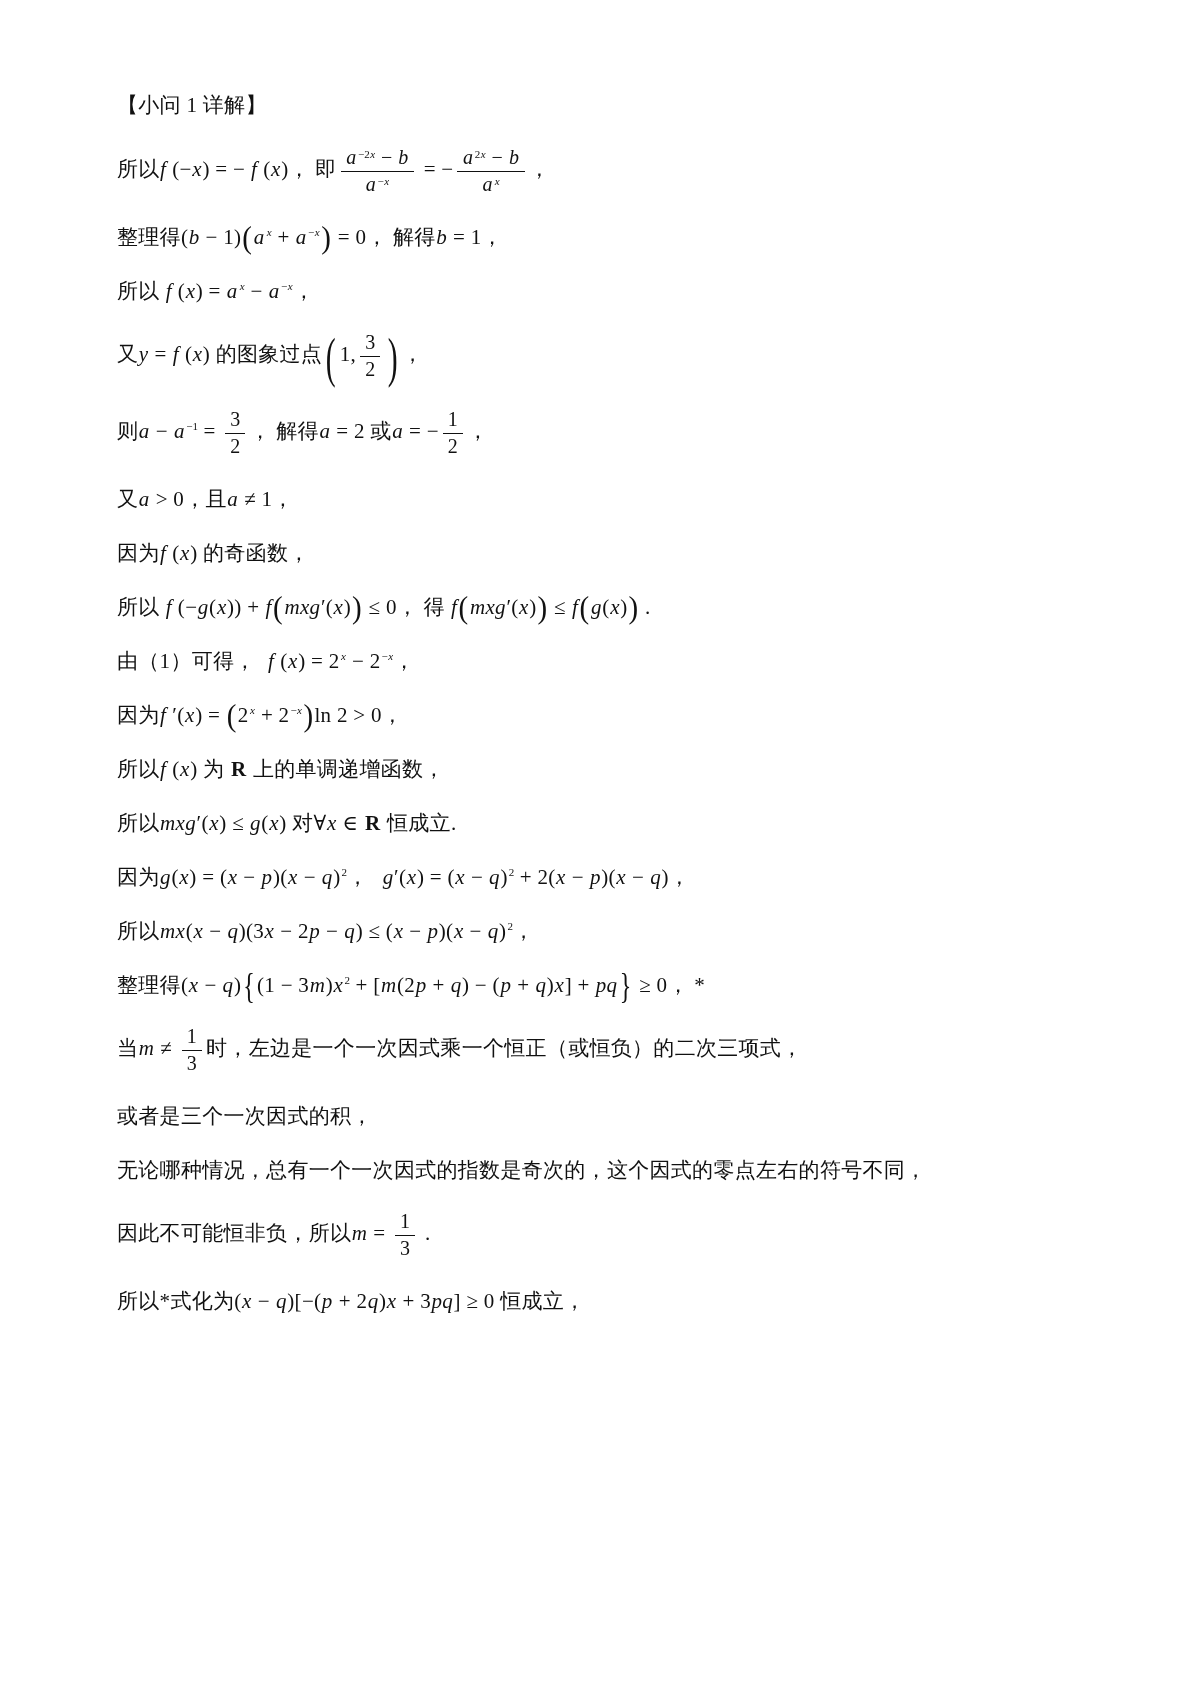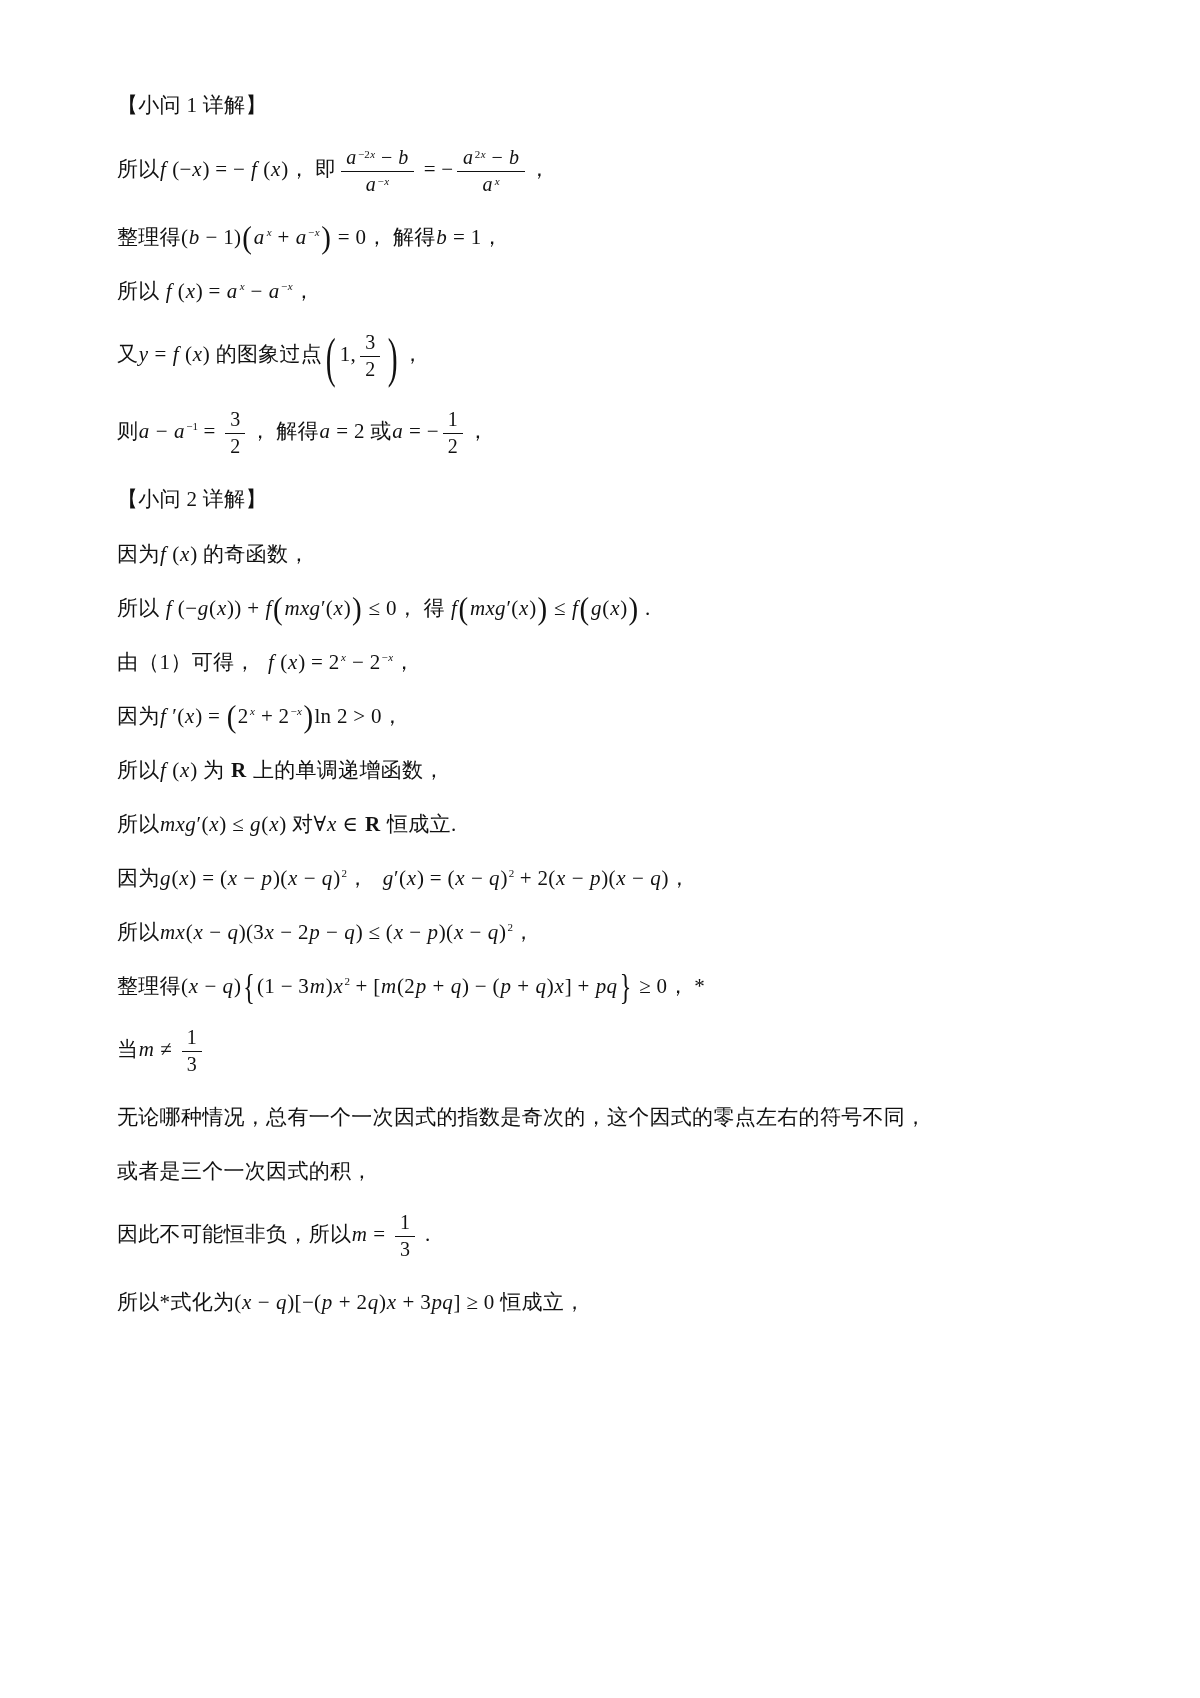--- a/index.html
+++ b/index.html
@@ -95,29 +95,29 @@
 <body>
 
 <div class="page">
   <main id="solution-body">
       <div class="ln heading"><span class="cn">【小问 1 详解】</span></div>
       <div class="ln"><span class="cn">所以</span><span class="mrun"><i class="mv">f</i><span class="up"> (−</span><i class="mv">x</i><span class="up">) = − </span><i class="mv">f</i><span class="up"> (</span><i class="mv">x</i><span class="up">)</span></span><span class="cn">， 即</span><span class="frac"><span class="num"><span class="mrun"><i class="mv">a</i></span><sup><span class="mrun"><span class="up">−2</span><i class="mv">x</i></span></sup><span class="mrun"><span class="up"> − </span><i class="mv">b</i></span></span><span class="den"><span class="mrun"><i class="mv">a</i></span><sup><span class="mrun"><span class="up">−</span><i class="mv">x</i></span></sup></span></span><span class="up"> = −</span><span class="frac"><span class="num"><span class="mrun"><i class="mv">a</i></span><sup><span class="mrun"><span class="up">2</span><i class="mv">x</i></span></sup><span class="mrun"><span class="up"> − </span><i class="mv">b</i></span></span><span class="den"><span class="mrun"><i class="mv">a</i></span><sup><span class="mrun"><i class="mv">x</i></span></sup></span></span><span class="cn">，</span></div>
       <div class="ln"><span class="cn">整理得</span><span class="mrun"><span class="up">(</span><i class="mv">b</i><span class="up"> − 1)</span></span><span class="dl1">(</span><span class="mrun"><i class="mv">a</i></span><sup><span class="mrun"><i class="mv">x</i></span></sup><span class="mrun"><span class="up"> + </span><i class="mv">a</i></span><sup><span class="mrun"><span class="up">−</span><i class="mv">x</i></span></sup><span class="dl1">)</span><span class="mrun"><span class="up"> = 0</span></span><span class="cn">， 解得</span><span class="mrun"><i class="mv">b</i><span class="up"> = 1</span></span><span class="cn">，</span></div>
       <div class="ln"><span class="cn">所以 </span><span class="mrun"><i class="mv">f</i><span class="up"> (</span><i class="mv">x</i><span class="up">) = </span><i class="mv">a</i></span><sup><span class="mrun"><i class="mv">x</i></span></sup><span class="mrun"><span class="up"> − </span><i class="mv">a</i></span><sup><span class="mrun"><span class="up">−</span><i class="mv">x</i></span></sup><span class="cn">，</span></div>
       <div class="ln"><span class="cn">又</span><span class="mrun"><i class="mv">y</i><span class="up"> = </span><i class="mv">f</i><span class="up"> (</span><i class="mv">x</i><span class="up">)</span></span><span class="cn"> 的图象过点</span><span class="dl3">(</span><span class="up">1,</span><span class="frac"><span class="num"><span class="up">3</span></span><span class="den"><span class="up">2</span></span></span><span class="dl3">)</span><span class="cn">，</span></div>
       <div class="ln"><span class="cn">则</span><span class="mrun"><i class="mv">a</i><span class="up"> − </span><i class="mv">a</i></span><sup><span class="mrun"><span class="up">−1</span></span></sup><span class="up"> = </span><span class="frac"><span class="num"><span class="up">3</span></span><span class="den"><span class="up">2</span></span></span><span class="cn">， 解得</span><span class="mrun"><i class="mv">a</i><span class="up"> = 2</span></span><span class="cn"> 或</span><span class="mrun"><i class="mv">a</i><span class="up"> = −</span></span><span class="frac"><span class="num"><span class="up">1</span></span><span class="den"><span class="up">2</span></span></span><span class="cn">，</span></div>
-      <div class="ln heading"><span class="cn">【小问 2 详解】</span></div>
+      <div class="ln"><span class="cn">又</span><span class="mrun"><i class="mv">a</i><span class="up"> &gt; 0</span></span><span class="cn">，且</span><span class="mrun"><i class="mv">a</i><span class="up"> ≠ 1</span></span><span class="cn">，</span></div>
       <div class="ln"><span class="cn">因为</span><span class="mrun"><i class="mv">f</i><span class="up"> (</span><i class="mv">x</i><span class="up">)</span></span><span class="cn"> 的奇函数，</span></div>
       <div class="ln"><span class="cn">所以 </span><span class="mrun"><i class="mv">f</i><span class="up"> (−</span><i class="mv">g</i><span class="up">(</span><i class="mv">x</i><span class="up">)) + </span><i class="mv">f</i></span><span class="dl1">(</span><span class="mrun"><i class="mv">mxg</i><span class="up">′(</span><i class="mv">x</i><span class="up">)</span></span><span class="dl1">)</span><span class="mrun"><span class="up"> ≤ 0</span></span><span class="cn">， 得 </span><span class="mrun"><i class="mv">f</i></span><span class="dl1">(</span><span class="mrun"><i class="mv">mxg</i><span class="up">′(</span><i class="mv">x</i><span class="up">)</span></span><span class="dl1">)</span><span class="mrun"><span class="up"> ≤ </span><i class="mv">f</i></span><span class="dl1">(</span><span class="mrun"><i class="mv">g</i><span class="up">(</span><i class="mv">x</i><span class="up">)</span></span><span class="dl1">)</span><span class="up"> .</span></div>
       <div class="ln"><span class="cn">由（1）可得，</span><span class="sp" style="width: 12px;"></span><span class="mrun"><i class="mv">f</i><span class="up"> (</span><i class="mv">x</i><span class="up">) = 2</span></span><sup><span class="mrun"><i class="mv">x</i></span></sup><span class="mrun"><span class="up"> − 2</span></span><sup><span class="mrun"><span class="up">−</span><i class="mv">x</i></span></sup><span class="cn">，</span></div>
       <div class="ln"><span class="cn">因为</span><span class="mrun"><i class="mv">f</i><span class="up"> ′(</span><i class="mv">x</i><span class="up">) = </span></span><span class="dl1">(</span><span class="up">2</span><sup><span class="mrun"><i class="mv">x</i></span></sup><span class="up"> + 2</span><sup><span class="mrun"><span class="up">−</span><i class="mv">x</i></span></sup><span class="dl1">)</span><span class="up">ln 2 &gt; 0</span><span class="cn">，</span></div>
       <div class="ln"><span class="cn">所以</span><span class="mrun"><i class="mv">f</i><span class="up"> (</span><i class="mv">x</i><span class="up">)</span></span><span class="cn"> 为 </span><span class="bR">R</span><span class="cn"> 上的单调递增函数，</span></div>
       <div class="ln"><span class="cn">所以</span><span class="mrun"><i class="mv">mxg</i><span class="up">′(</span><i class="mv">x</i><span class="up">) ≤ </span><i class="mv">g</i><span class="up">(</span><i class="mv">x</i><span class="up">)</span></span><span class="cn"> 对</span><span class="mrun"><span class="up">∀</span><i class="mv">x</i><span class="up"> ∈ </span></span><span class="bR">R</span><span class="cn"> 恒成立.</span></div>
       <div class="ln"><span class="cn">因为</span><span class="mrun"><i class="mv">g</i><span class="up">(</span><i class="mv">x</i><span class="up">) = (</span><i class="mv">x</i><span class="up"> − </span><i class="mv">p</i><span class="up">)(</span><i class="mv">x</i><span class="up"> − </span><i class="mv">q</i><span class="up">)</span></span><sup><span class="mrun"><span class="up">2</span></span></sup><span class="cn">，</span><span class="sp" style="width: 14px;"></span><span class="mrun"><i class="mv">g</i><span class="up">′(</span><i class="mv">x</i><span class="up">) = (</span><i class="mv">x</i><span class="up"> − </span><i class="mv">q</i><span class="up">)</span></span><sup><span class="mrun"><span class="up">2</span></span></sup><span class="mrun"><span class="up"> + 2(</span><i class="mv">x</i><span class="up"> − </span><i class="mv">p</i><span class="up">)(</span><i class="mv">x</i><span class="up"> − </span><i class="mv">q</i><span class="up">)</span></span><span class="cn">，</span></div>
       <div class="ln"><span class="cn">所以</span><span class="mrun"><i class="mv">mx</i><span class="up">(</span><i class="mv">x</i><span class="up"> − </span><i class="mv">q</i><span class="up">)(3</span><i class="mv">x</i><span class="up"> − 2</span><i class="mv">p</i><span class="up"> − </span><i class="mv">q</i><span class="up">) ≤ (</span><i class="mv">x</i><span class="up"> − </span><i class="mv">p</i><span class="up">)(</span><i class="mv">x</i><span class="up"> − </span><i class="mv">q</i><span class="up">)</span></span><sup><span class="mrun"><span class="up">2</span></span></sup><span class="cn">，</span></div>
       <div class="ln"><span class="cn">整理得</span><span class="mrun"><span class="up">(</span><i class="mv">x</i><span class="up"> − </span><i class="mv">q</i><span class="up">)</span></span><span class="dl2">{</span><span class="mrun"><span class="up">(1 − 3</span><i class="mv">m</i><span class="up">)</span><i class="mv">x</i></span><sup><span class="mrun"><span class="up">2</span></span></sup><span class="mrun"><span class="up"> + [</span><i class="mv">m</i><span class="up">(2</span><i class="mv">p</i><span class="up"> + </span><i class="mv">q</i><span class="up">) − (</span><i class="mv">p</i><span class="up"> + </span><i class="mv">q</i><span class="up">)</span><i class="mv">x</i><span class="up">] + </span><i class="mv">pq</i></span><span class="dl2">}</span><span class="mrun"><span class="up"> ≥ 0</span></span><span class="cn">， </span><span class="up">*</span></div>
-      <div class="ln"><span class="cn">当</span><span class="mrun"><i class="mv">m</i><span class="up"> ≠ </span></span><span class="frac"><span class="num"><span class="up">1</span></span><span class="den"><span class="up">3</span></span></span></div>
+      <div class="ln"><span class="cn">当</span><span class="mrun"><i class="mv">m</i><span class="up"> ≠ </span></span><span class="frac"><span class="num"><span class="up">1</span></span><span class="den"><span class="up">3</span></span></span><span class="cn">时，左边是一个一次因式乘一个恒正（或恒负）的二次三项式，</span></div>
+      <div class="ln"><span class="cn">或者是三个一次因式的积，</span></div>
       <div class="ln"><span class="cn">无论哪种情况，总有一个一次因式的指数是奇次的，这个因式的零点左右的符号不同，</span></div>
-      <div class="ln"><span class="cn">或者是三个一次因式的积，</span></div>
       <div class="ln"><span class="cn">因此不可能恒非负，所以</span><span class="mrun"><i class="mv">m</i><span class="up"> = </span></span><span class="frac"><span class="num"><span class="up">1</span></span><span class="den"><span class="up">3</span></span></span><span class="up"> .</span></div>
       <div class="ln"><span class="cn">所以*式化为</span><span class="mrun"><span class="up">(</span><i class="mv">x</i><span class="up"> − </span><i class="mv">q</i><span class="up">)[−(</span><i class="mv">p</i><span class="up"> + 2</span><i class="mv">q</i><span class="up">)</span><i class="mv">x</i><span class="up"> + 3</span><i class="mv">pq</i><span class="up">] ≥ 0</span></span><span class="cn"> 恒成立，</span></div>
     </main>
 </div>
 
 </body></html>

